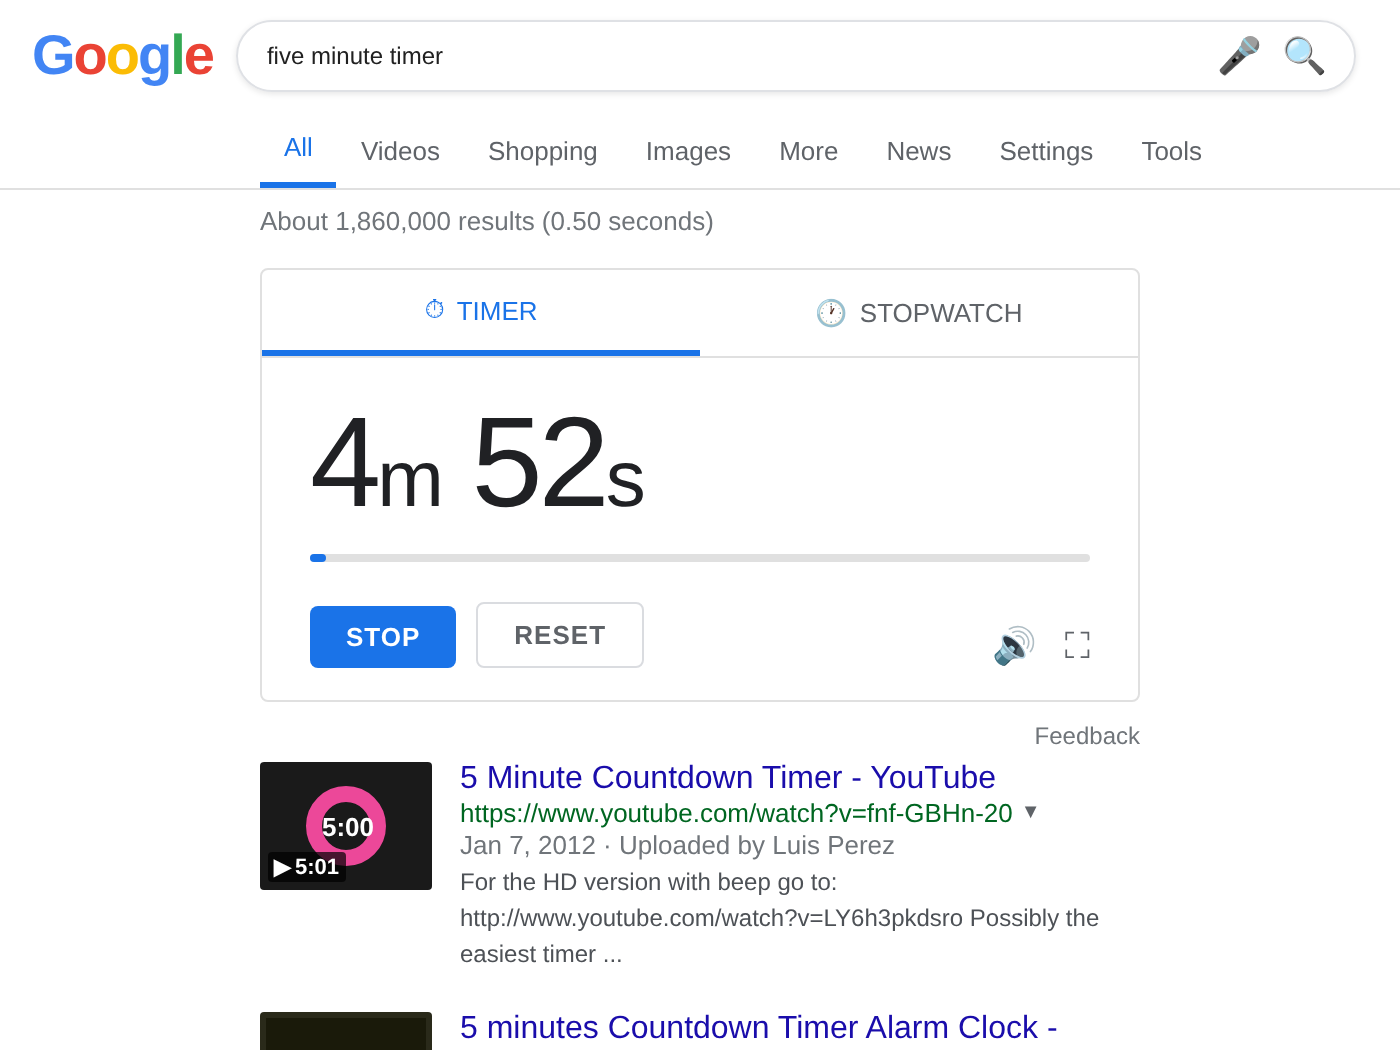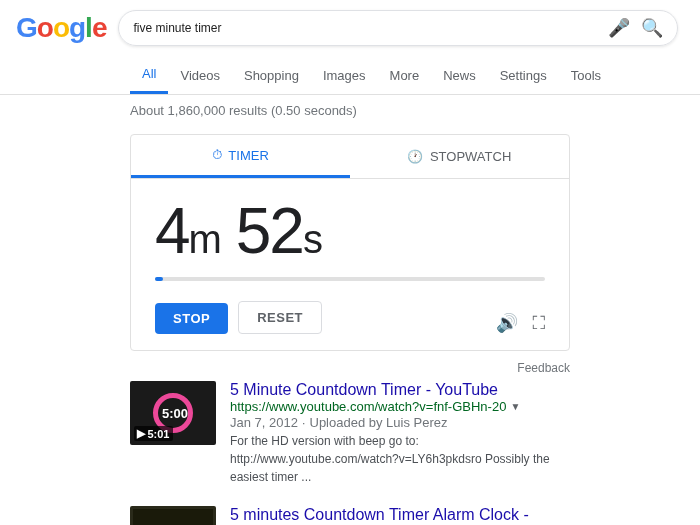--- a/index.html
+++ b/index.html
@@ -267,25 +267,25 @@
       font-size: 12px;
       color: #4d5156;
       margin-top: 2px;
       line-height: 1.5;
     }
 
     
     .clock-face {
       width: 40px;
       height: 40px;
-      border: 5px solid #ec4899;
+      border: 8px solid #ec4899;
       border-radius: 50%;
       display: flex;
       align-items: center;
-      justify-content: flex-end;
+      justify-content: flex-start;
       font-size: 13px;
       font-weight: bold;
       color: #fff;
     }
   </style>
 </head>
 <body>
 
 <div class="header">
   <div class="google-logo">

